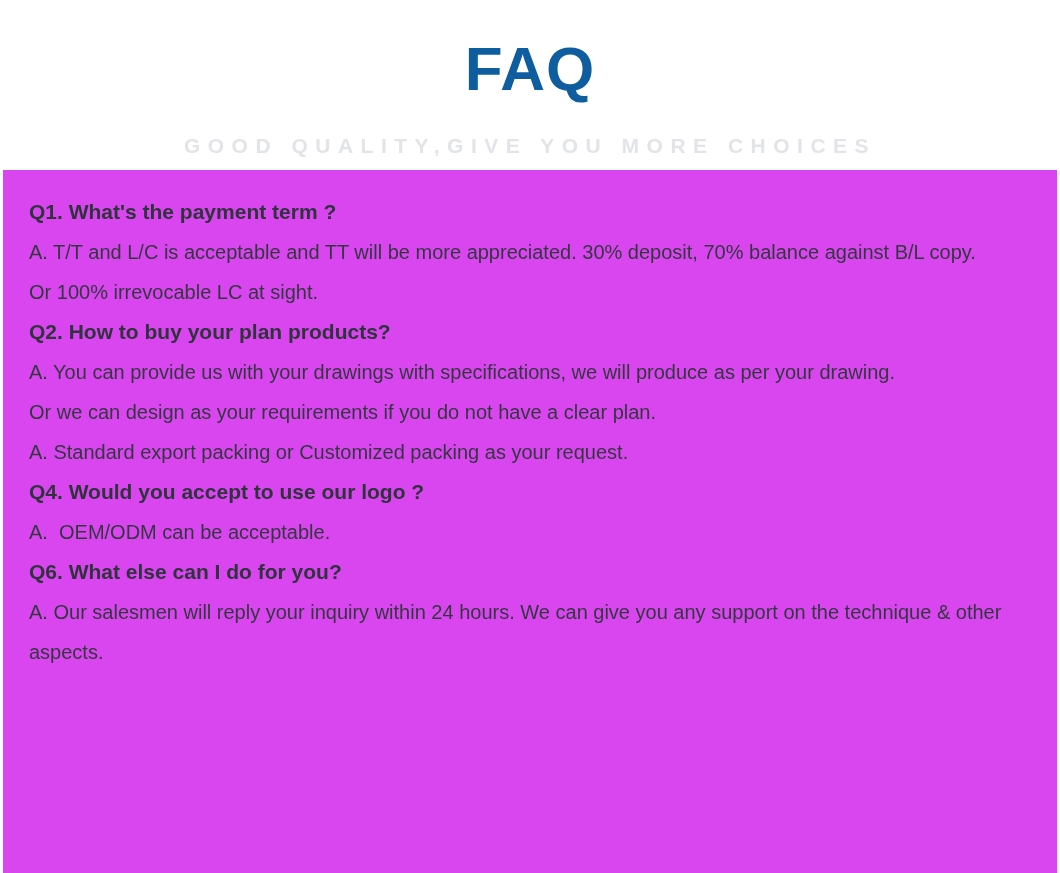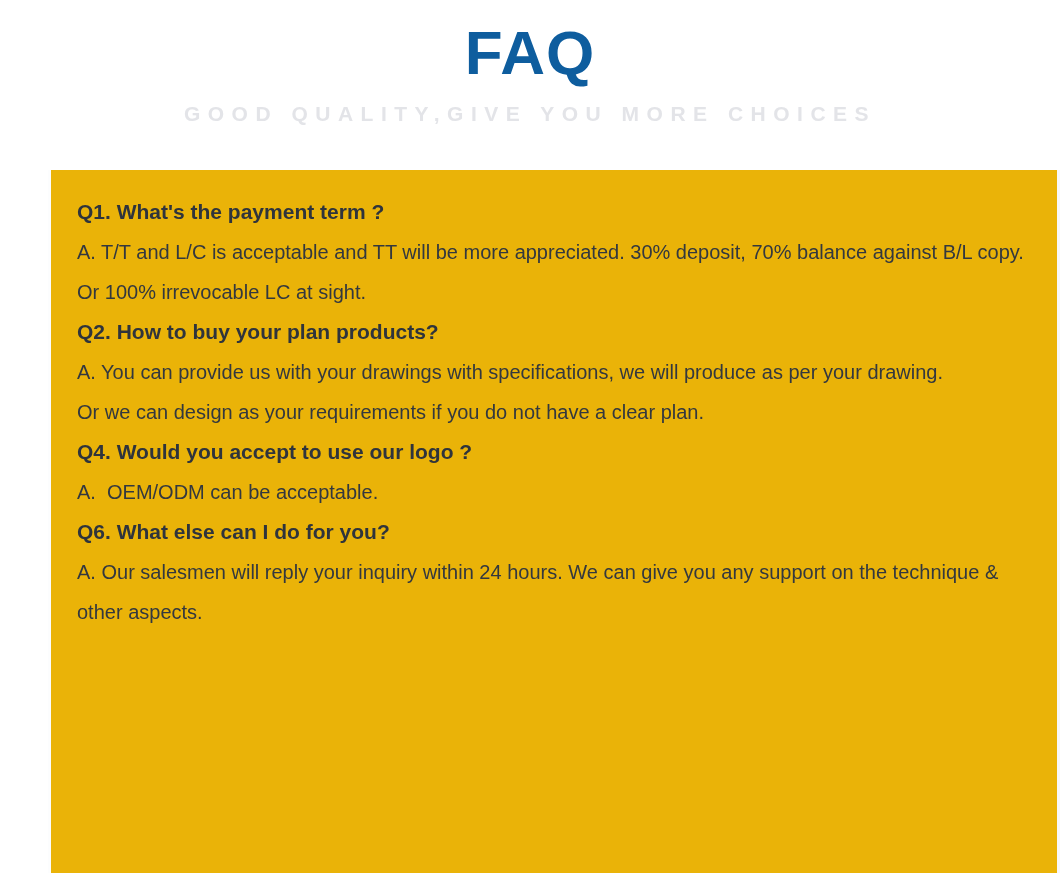--- a/index.html
+++ b/index.html
@@ -28,44 +28,43 @@
     text-align: center;
     box-sizing: border-box;
     padding-top: 22px;
   }
   .faq-title {
     font-size: 62px;
     font-weight: bold;
     color: #0e5d9e;
     letter-spacing: 1px;
     line-height: 1.0;
-    margin: 0;
+    margin: 16px;
     padding: 0;
     font-family: "Liberation Sans", sans-serif;
   }
   .faq-subtitle {
     margin: 0;
     padding-top: 18px;
     font-size: 21px;
     color: #e3e4e8;
     letter-spacing: 7.5px;
     font-weight: bold;
     white-space: nowrap;
     font-family: "Liberation Sans", sans-serif;
   }
   
   .faq-body {
     position: relative;
     height: 703px;
-    background: #eab308;
+    background: #d946ef;
     border-left: 3px solid #fcfdfe;
     border-right: 3px solid #f7f8fb;
     box-sizing: border-box;
     padding: 22px 24px 0 26px;
-    margin-left: 48px;
   }
   .faq-list {
     margin: 0;
     padding: 0;
     list-style: none;
   }
   .faq-entry {
     margin: 0;
     padding: 0;
   }
@@ -105,20 +104,21 @@
         <div class="faq-a">Or 100% irrevocable LC at sight.</div>
       </div>
 
       <div class="faq-entry">
         <div class="faq-q">Q2. How to buy your plan products?</div>
         <div class="faq-a">A. You can provide us with your drawings with specifications, we will produce as per your drawing.</div>
         <div class="faq-a">Or we can design as your requirements if you do not have a clear plan.</div>
       </div>
 
       <div class="faq-entry">
+        <div class="faq-a">A. Standard export packing or Customized packing as your request.</div>
       </div>
 
       <div class="faq-entry">
         <div class="faq-q">Q4. Would you accept to use our logo ?</div>
         <div class="faq-a">A.  OEM/ODM can be acceptable.</div>
       </div>
 
       <div class="faq-entry">
       </div>
 

